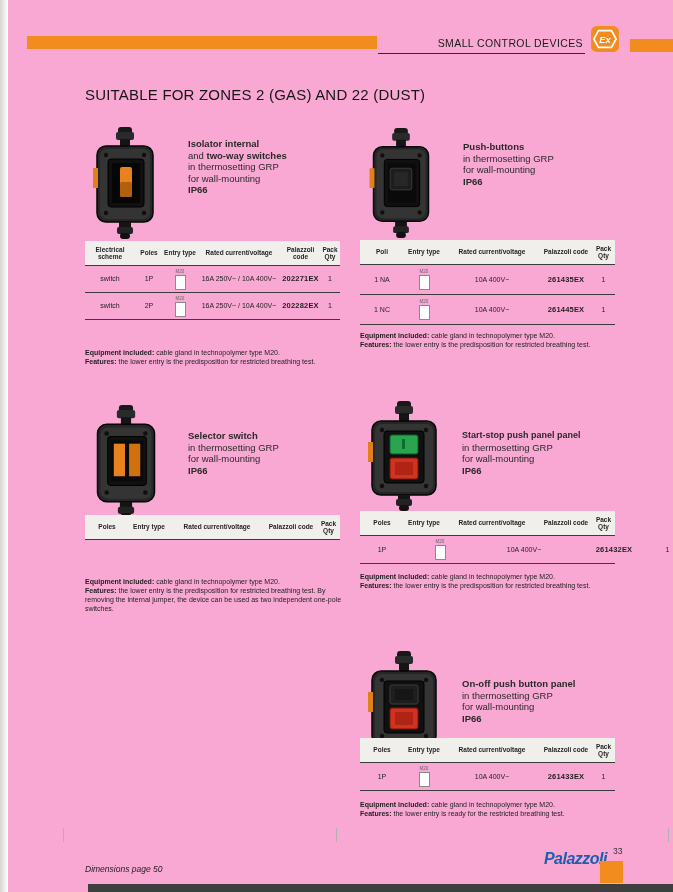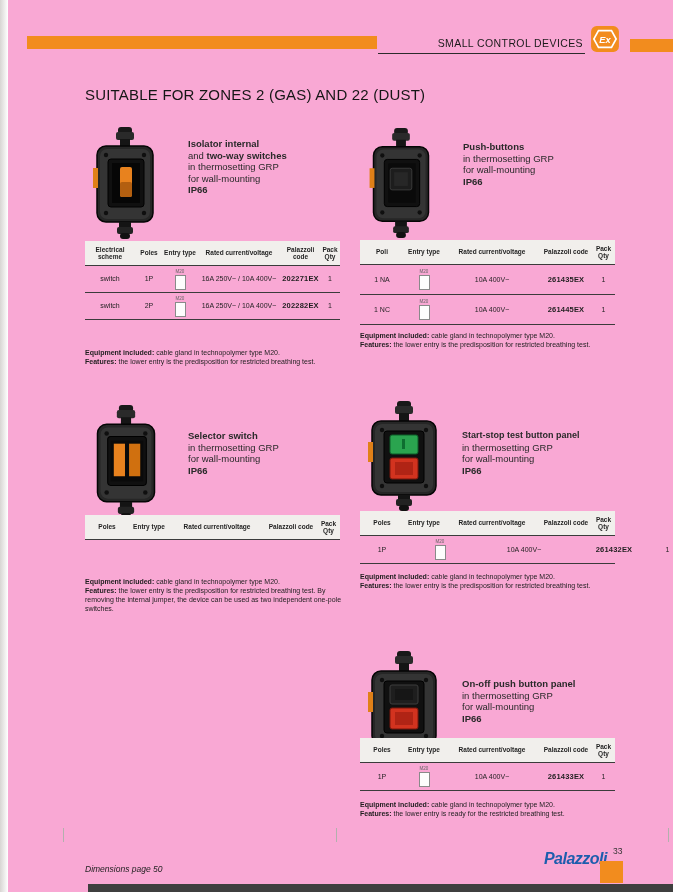--- a/index.html
+++ b/index.html
@@ -255,21 +255,21 @@
       <rect x="34" y="35" width="28" height="19" rx="2" fill="#2AA44F" stroke="#0C5C28"></rect>
       <rect x="46" y="39" width="3" height="10" fill="#0E6E30"></rect>
       <rect x="34" y="58" width="28" height="21" rx="2" fill="#D2331F" stroke="#7A160C"></rect>
       <rect x="39" y="62" width="18" height="13" fill="#B02415"></rect>
       <rect x="42" y="95" width="12" height="5" fill="#141414"></rect>
       <rect x="40" y="99" width="16" height="7" rx="2" fill="#222"></rect>
       <rect x="43" y="105" width="10" height="6" rx="3" fill="#111"></rect>
     </svg>
   </div>
   <div class="abs ptxt" style="left:462px;top:430px;white-space:nowrap;">
-    <div class="ptitle" style="font-size:9px;">Start-stop test button panel</div>
+    <div class="ptitle" style="font-size:9px;">Start-stop push panel panel</div>
     <div>in thermosetting GRP</div>
     <div>for wall-mounting</div>
     <div class="pip">IP66</div>
   </div>
 
   <div class="abs tbl t5" style="left:360px;top:511px;">
     <div class="thead">
       <div class="th">Poles</div>
       <div class="th">Entry type</div>
       <div class="th">Rated current/voltage</div>

